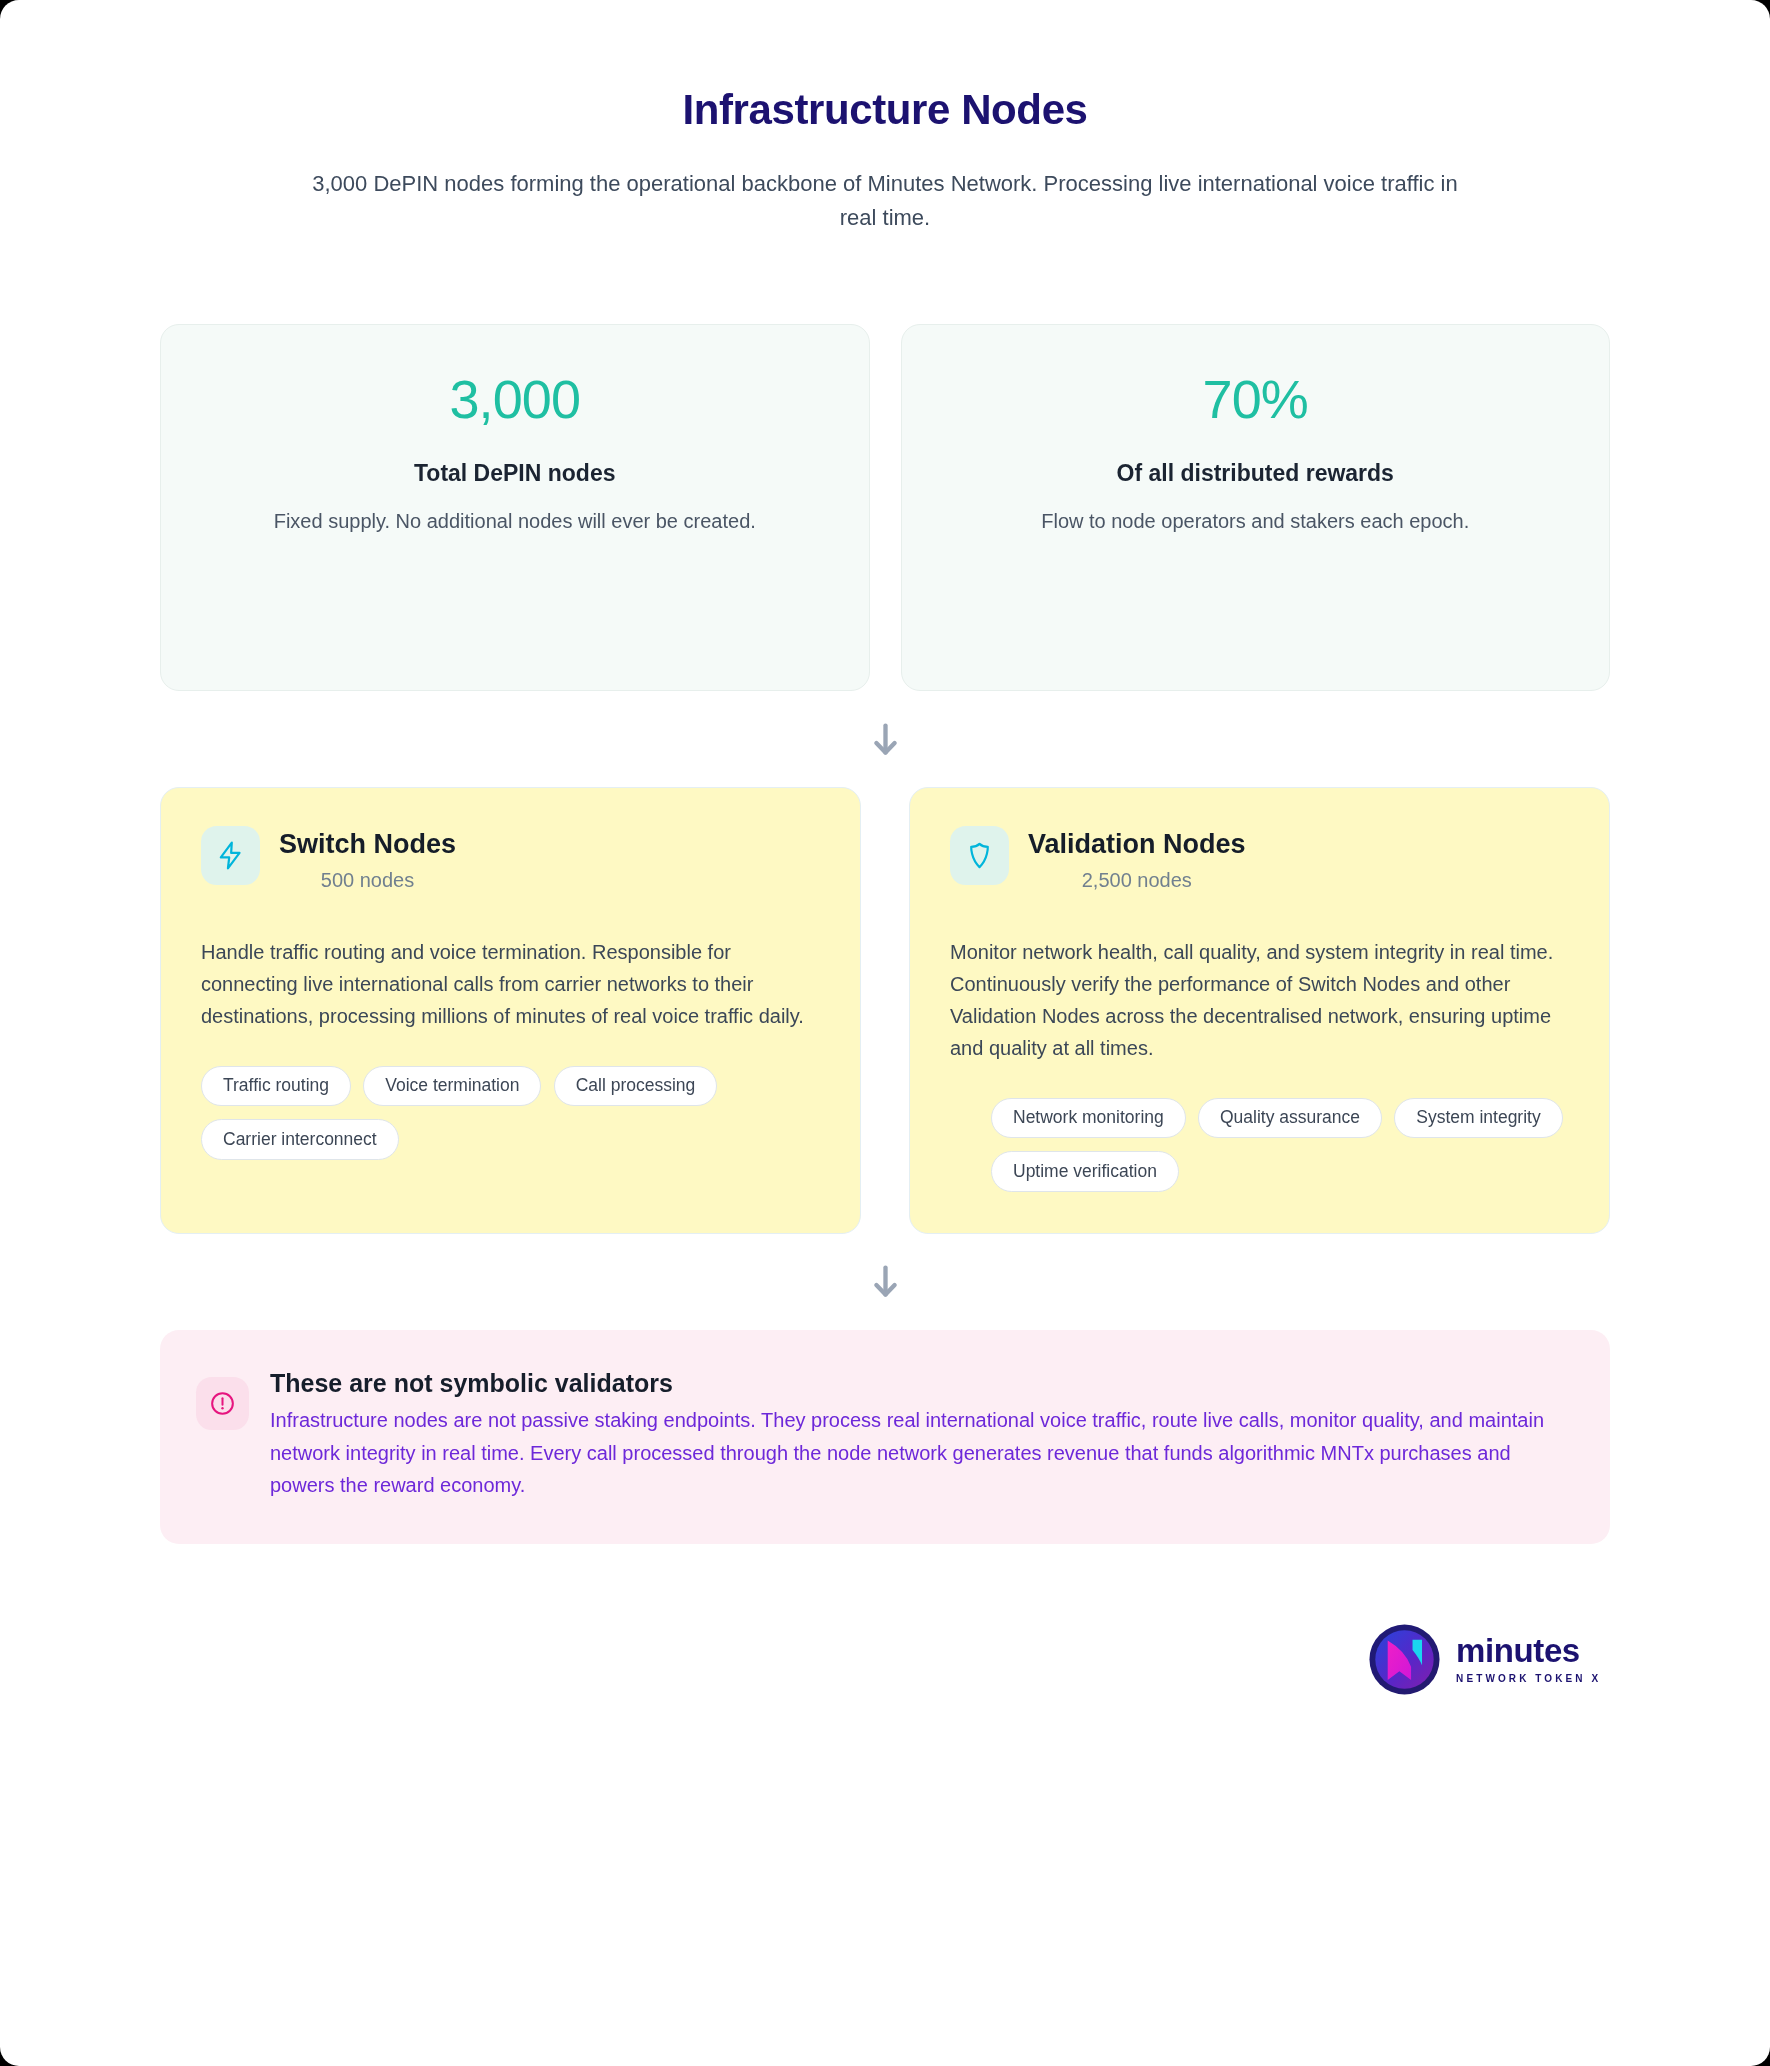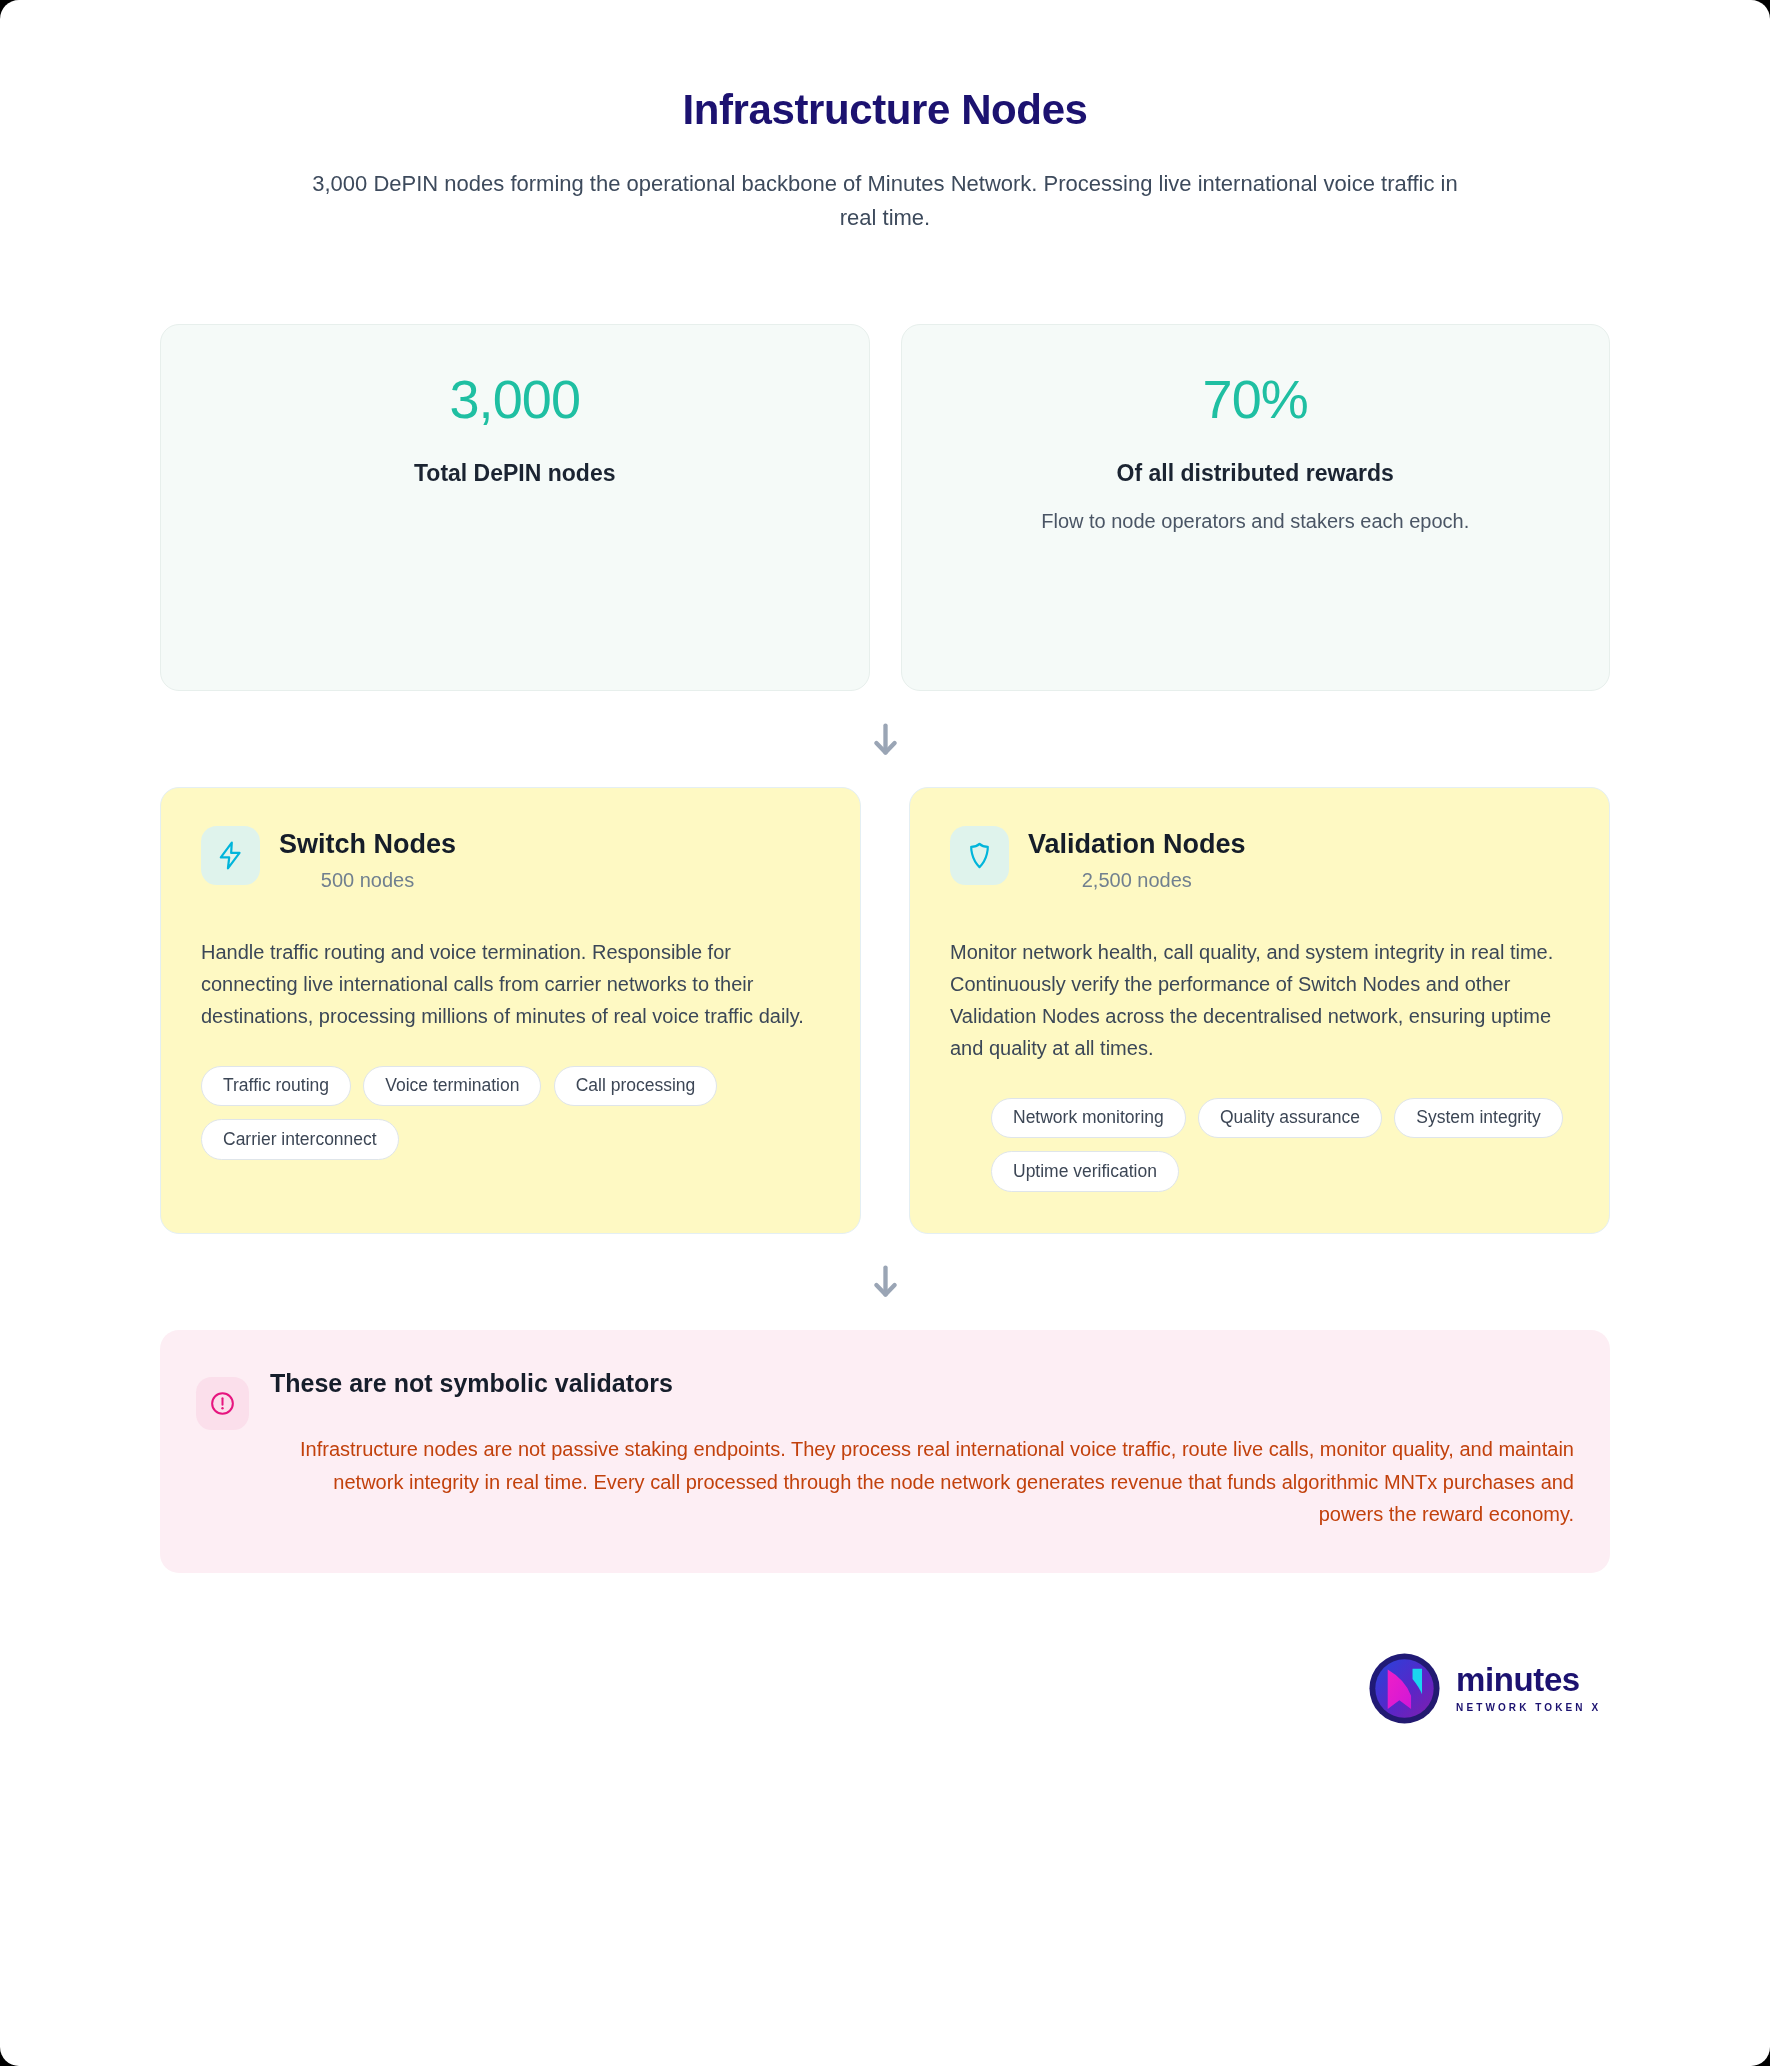--- a/index.html
+++ b/index.html
@@ -192,26 +192,25 @@
   .callout-body { flex: 1 1 auto; }
 
   .callout-title {
     font-size: 25px;
     font-weight: 700;
     color: #161e2b;
     line-height: 1.15;
   }
 
   .callout-text {
-    margin-top: 36px;
+    margin-top: 7px;
     font-size: 20px;
     line-height: 1.62;
-    color: #c2410c;
-    font-weight: 400;
-    text-align: right;
+    color: #6d28d9;
+    font-weight: 400;
   }
 
   
   .footer {
     display: flex;
     justify-content: flex-end;
     align-items: center;
     margin-top: 79px;
     padding-right: 8.7px;
   }
@@ -239,20 +238,21 @@
 <div id="page">
 
   <h1 class="page-title">Infrastructure Nodes</h1>
   <p class="page-subtitle">3,000 DePIN nodes forming the operational backbone of Minutes Network. Processing live international voice traffic in real time.</p>
 
   <div class="stats-row">
 
     <div class="stat-card">
       <div class="stat-value">3,000</div>
       <div class="stat-label">Total DePIN nodes</div>
+      <div class="stat-desc">Fixed supply. No additional nodes will ever be created.</div>
     </div>
 
     <div class="stat-card">
       <div class="stat-value">70%</div>
       <div class="stat-label">Of all distributed rewards</div>
       <div class="stat-desc">Flow to node operators and stakers each epoch.</div>
     </div>
 
 
   </div>

